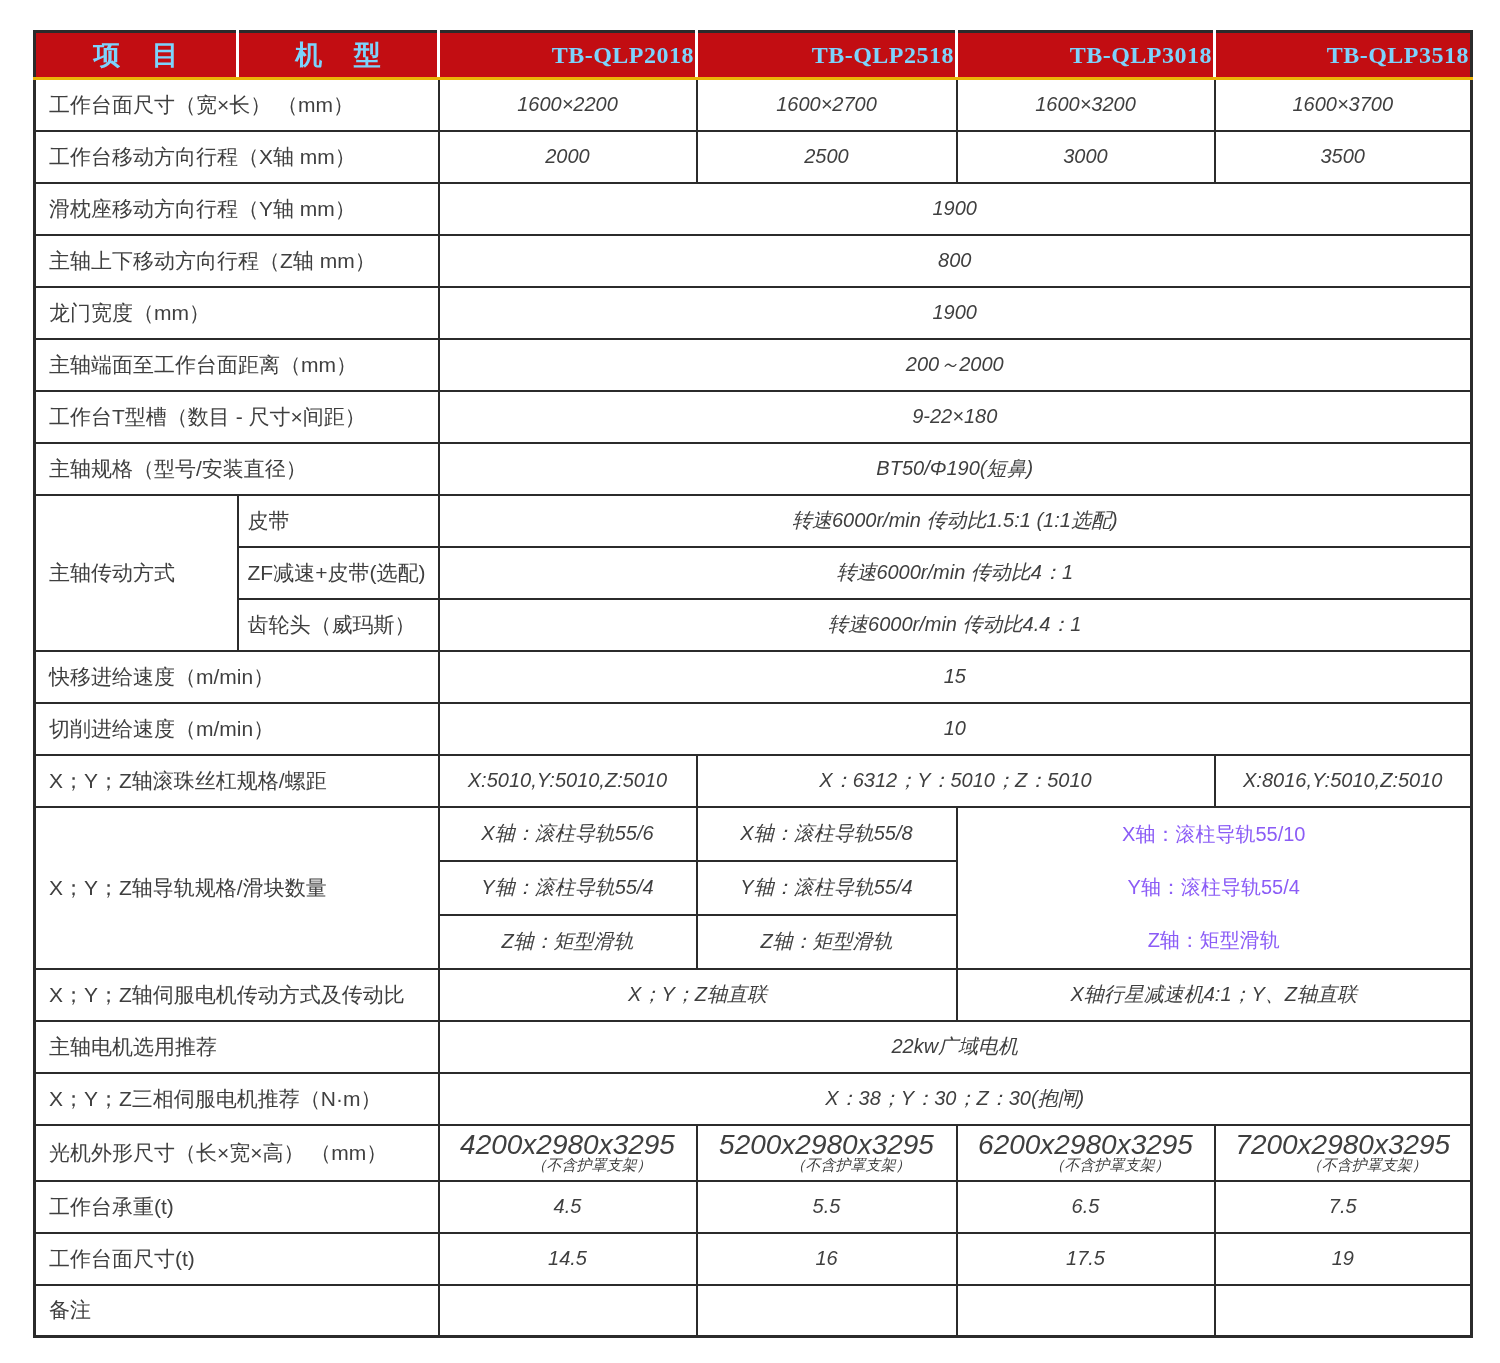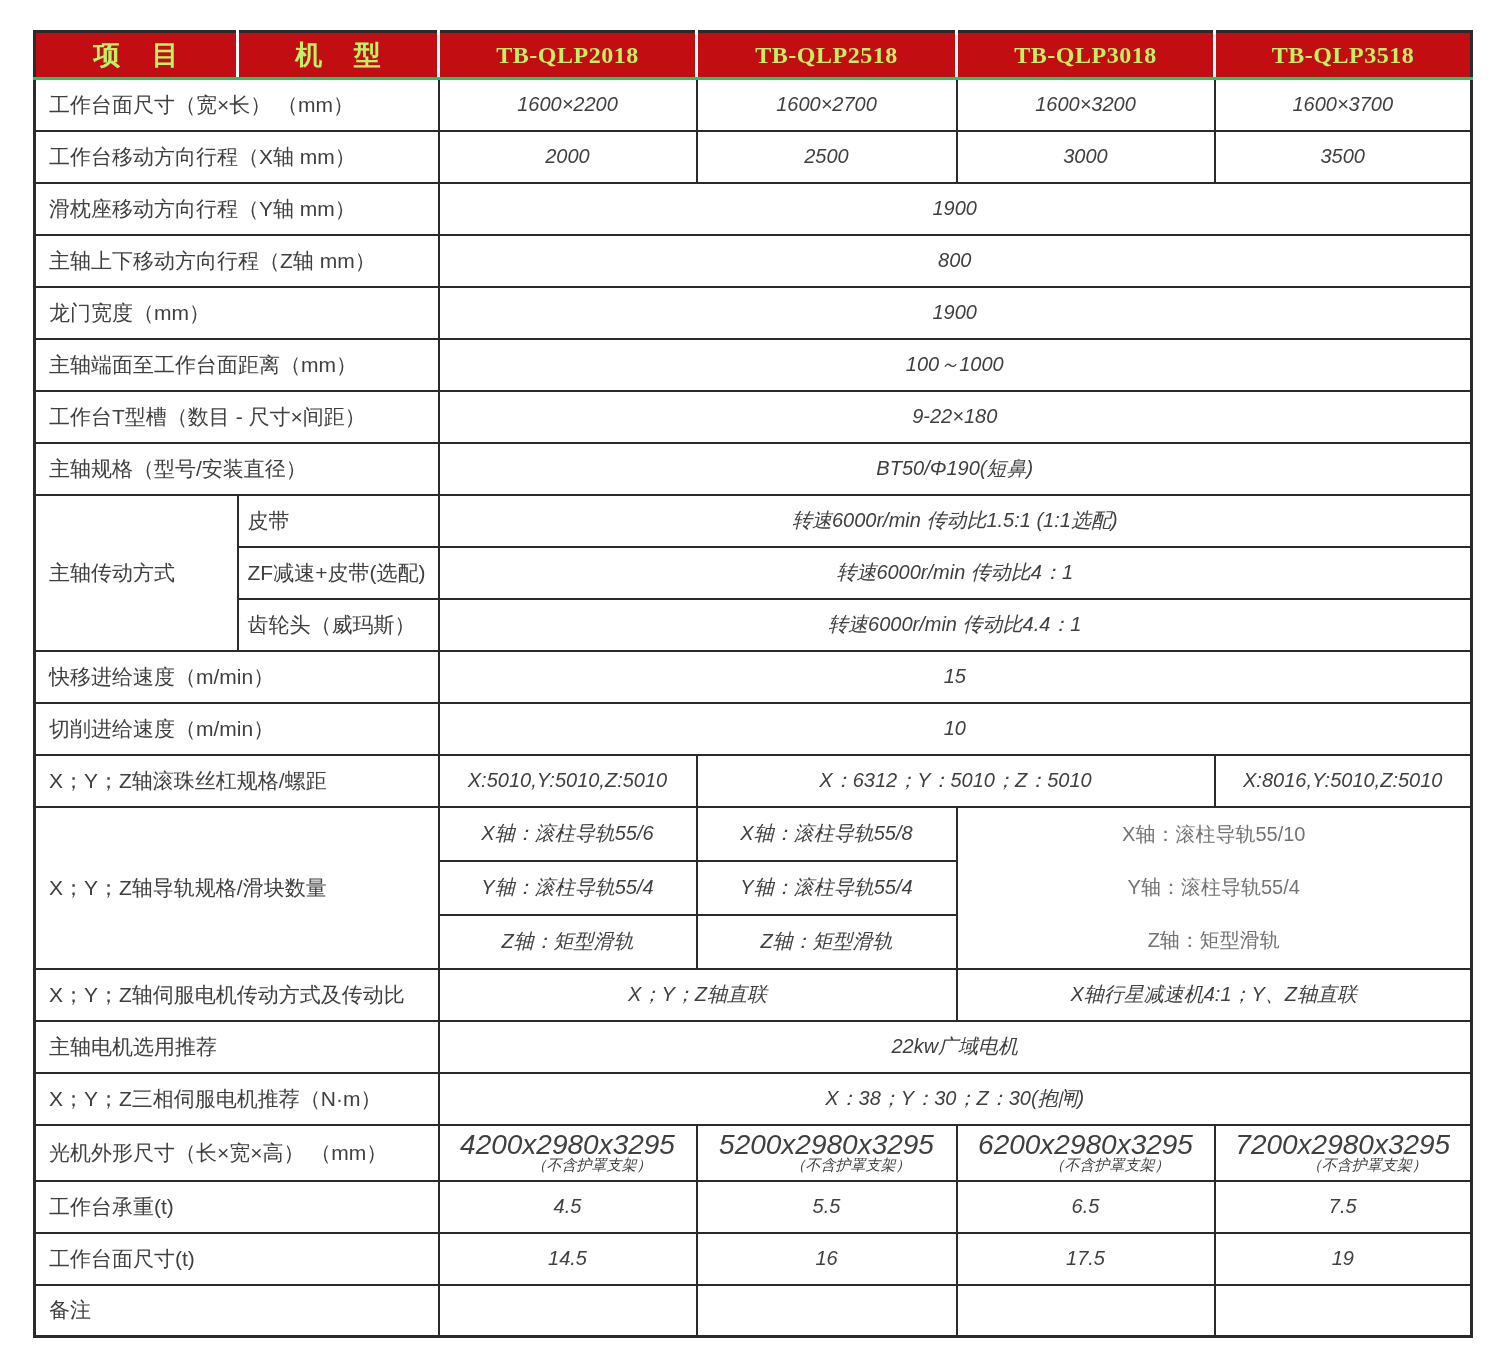--- a/index.html
+++ b/index.html
@@ -35,35 +35,36 @@
     border: 2px solid #2b2b2b;
     vertical-align: middle;
     overflow: hidden;
     white-space: nowrap;
   }
 
   
   thead tr { height: 47px; }
   thead th {
     background: #c20d12;
-    color: #bef264;
-    border-bottom: 3px solid #22c55e;
+    color: #7dd3fc;
+    border-bottom: 3px solid #eab308;
   }
   thead th + th { border-left: 3px solid #ffffff; }
   th.cn-head {
     font-size: 27px;
     font-weight: bold;
     letter-spacing: 12px;
     text-indent: 12px;
   }
   th.model-head {
     font-family: "Liberation Serif", serif;
     font-size: 24px;
     font-weight: bold;
     letter-spacing: 0.5px;
+    text-align: right;
   }
 
   
   tbody tr { height: 52px; }
   tbody tr.dim-row { height: 56px; }
   td {
     color: #3f3f3f;
     font-size: 20px;
   }
   td.label {
@@ -88,21 +89,21 @@
     flex-direction: column;
     height: 100%;
     min-height: 160px;
   }
   .rail-stack > div {
     flex: 1;
     display: flex;
     align-items: center;
     justify-content: center;
     font-size: 20px;
-    color: #737373;
+    color: #8b5cf6;
   }
   .dim-main { font-size: 28px; line-height: 23px; }
   .dim-note { font-size: 15px; line-height: 17px; padding-left: 48px; }
 </style>
 </head>
 <body>
 
 <div class="page">
   <table class="spec">
     <colgroup>
@@ -145,21 +146,21 @@
       <tr>
         <td class="label" colspan="2">主轴上下移动方向行程（Z轴 mm）</td>
         <td class="val" colspan="4">800</td>
       </tr>
       <tr>
         <td class="label" colspan="2">龙门宽度（mm）</td>
         <td class="val" colspan="4">1900</td>
       </tr>
       <tr>
         <td class="label" colspan="2">主轴端面至工作台面距离（mm）</td>
-        <td class="val" colspan="4">100～1000</td>
+        <td class="val" colspan="4">200～2000</td>
       </tr>
       <tr>
         <td class="label" colspan="2">工作台T型槽（数目 - 尺寸×间距）</td>
         <td class="val" colspan="4">9-22×180</td>
       </tr>
       <tr>
         <td class="label" colspan="2">主轴规格（型号/安装直径）</td>
         <td class="val" colspan="4">BT50/Φ190(短鼻)</td>
       </tr>
       <tr>

